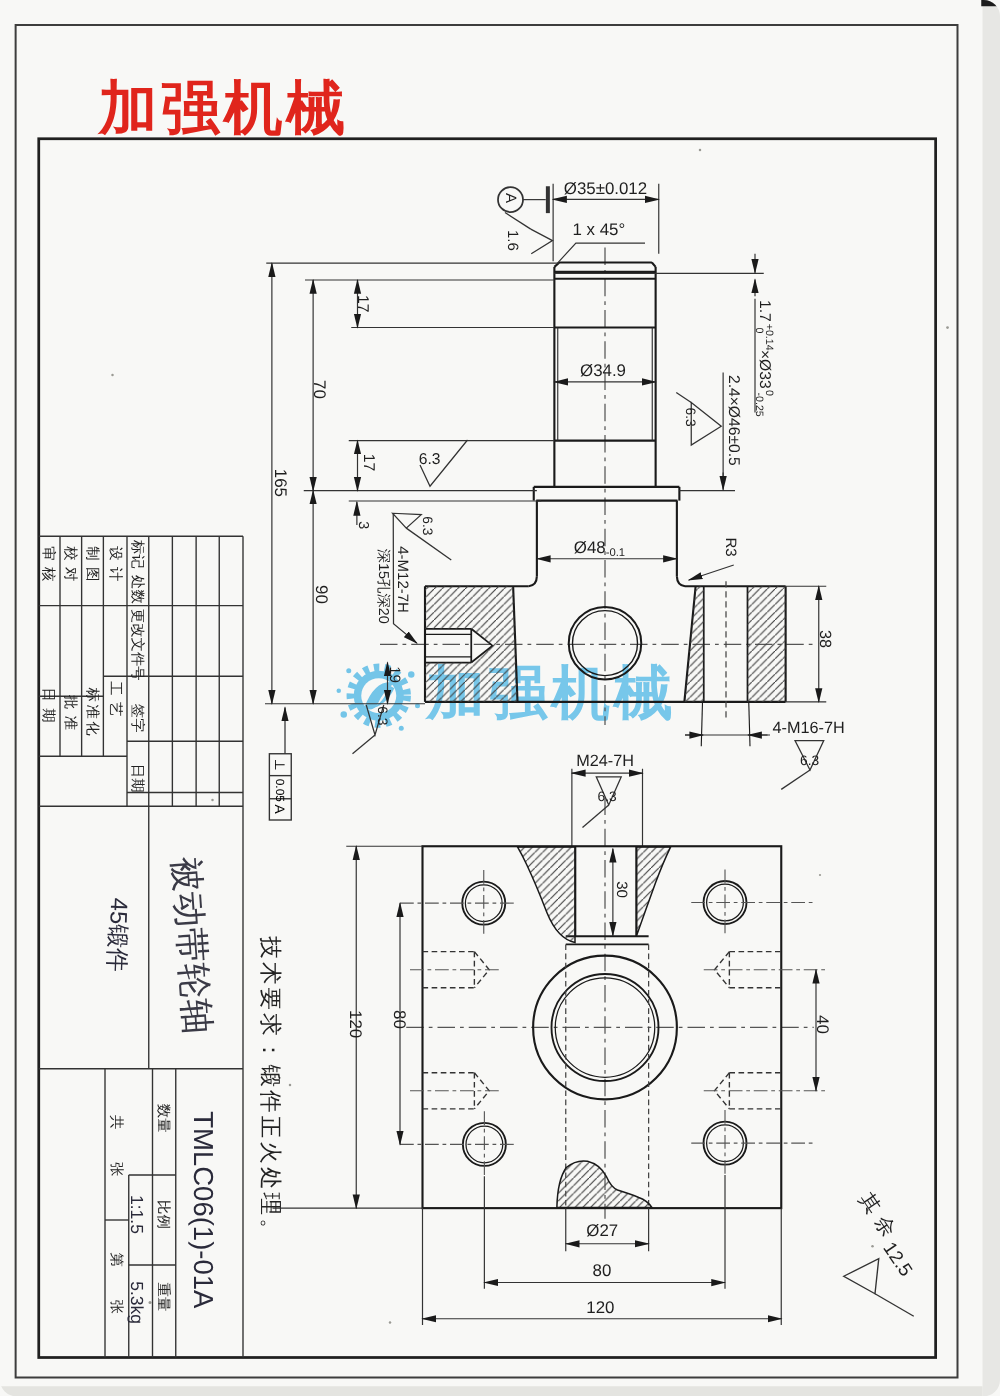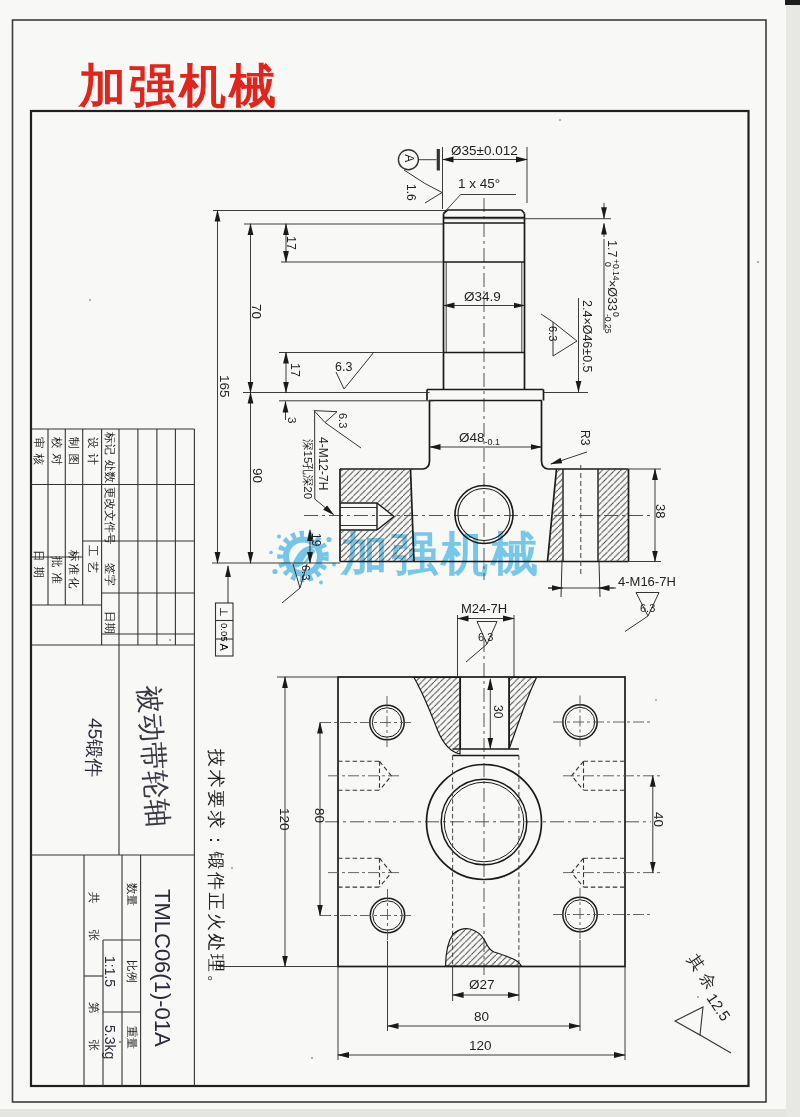--- a/index.html
+++ b/index.html
@@ -1,16 +1,16 @@
 <!DOCTYPE html>
 <html><head>
 <meta charset="utf-8">
 <style>
 html,body{margin:0;padding:0;background:#f8f8f6;}
-#page{position:relative;width:800px;height:1117px;overflow:hidden;background:#f8f8f6;font-family:"Liberation Sans",sans-serif;}
+#page{position:relative;width:800px;height:1117px;overflow:hidden;background:#f8f8f6;font-family:"Liberation Sans",sans-serif;border-radius:13px;}
 svg{position:absolute;top:0;left:0;}
 </style>
 </head>
 <body>
 <div id="page">
 <svg width="800" height="1117" viewBox="0 0 800 1117">
 <defs>
 <pattern id="h45" patternUnits="userSpaceOnUse" width="6.2" height="6.2">
 <path d="M-0.5,6.7 L6.7,-0.5" stroke="#3f3f3f" stroke-width="0.9" fill="none"></path>
 </pattern>

